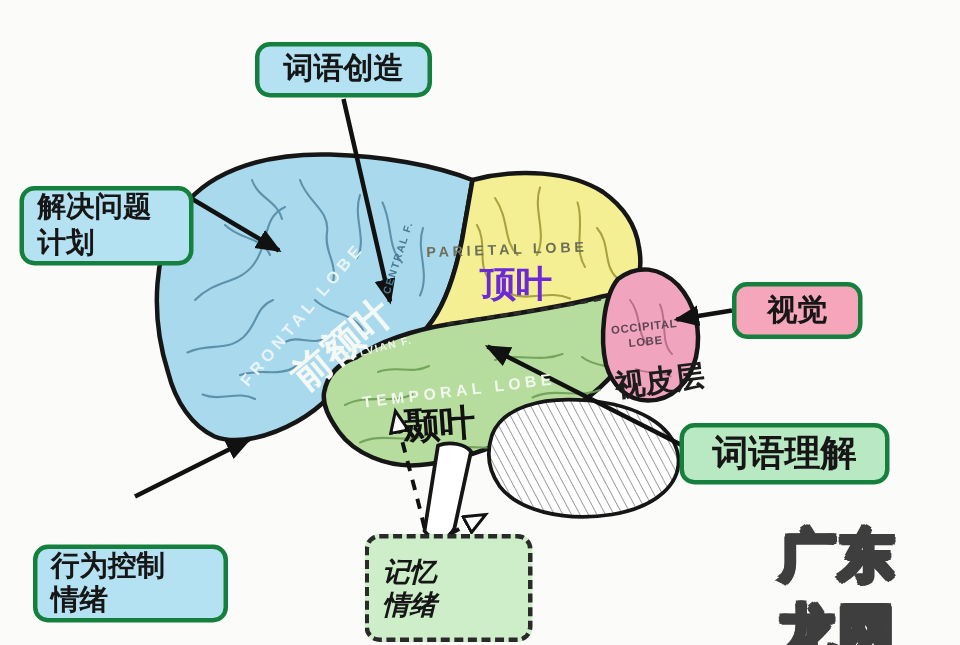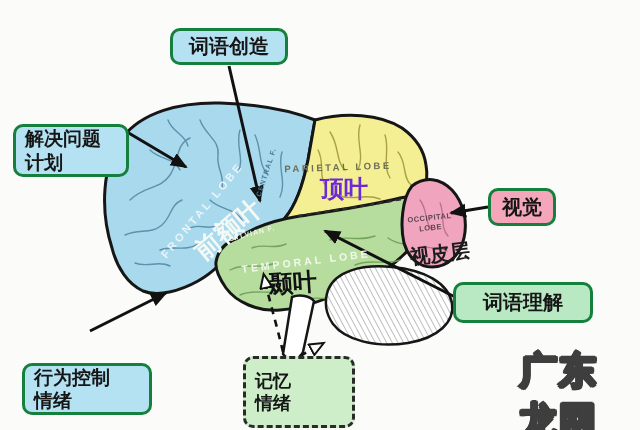--- a/index.html
+++ b/index.html
@@ -14,23 +14,23 @@
   .callout.center{align-items:center;}
   .callout.left{align-items:flex-start;padding-left:9px;}
   .c-blue{background:#b5e2f2;}
   .c-pink{background:#f5a6ba;}
   .c-green{background:#b9e9c3;}
   .c-mem{background:#cdeec9;border:3px dashed #2a2a2a;}
 
   #box-word-creation{left:170px;top:28px;width:118px;height:37px;font-size:20px;}
   #box-problem-solving{left:13px;top:100px;width:116px;height:53px;font-size:19px;margin-top:24px;}
   #box-behavior{left:22px;top:327px;width:130px;height:52px;font-size:19px;margin-top:36px;}
-  #box-vision{left:488px;top:188px;width:68px;height:38px;font-size:20px;}
-  #box-word-comprehension{left:453px;top:282px;width:140px;height:41px;font-size:20px;}
-  #box-memory{left:243px;top:356px;width:112px;height:72px;font-size:18px;line-height:1.25;}
+  #box-vision{left:488px;top:188px;width:87px;height:38px;font-size:20px;}
+  #box-word-comprehension{left:453px;top:282px;width:140px;height:41px;font-size:24px;}
+  #box-memory{left:243px;top:356px;width:112px;height:72px;font-size:18px;line-height:1.25;font-style:italic;}
 
   
   .blabel{position:absolute;white-space:nowrap;transform:translate(-50%,-50%);}
   .en{letter-spacing:3px;font-weight:bold;}
   .zh{font-weight:bold;}
   #lbl-frontal-en{left:202px;top:210px;font-size:11px;color:#e9f4f8;transform:translate(-50%,-50%) rotate(-50deg);}
   #lbl-frontal-zh{left:228px;top:230px;font-size:26px;color:#f4f9f6;transform:translate(-50%,-50%) rotate(-40deg);}
   #lbl-parietal-en{left:338px;top:167px;font-size:9.5px;color:#6e6e58;letter-spacing:2.5px;transform:translate(-50%,-50%) rotate(-2deg);}
   #lbl-parietal-zh{left:344px;top:189px;font-size:24px;color:#6d28d9;}
   #lbl-occipital-en{left:430px;top:223px;font-size:7.5px;color:#5c4652;letter-spacing:.5px;text-align:center;line-height:1.3;transform:translate(-50%,-50%) rotate(-6deg);}

